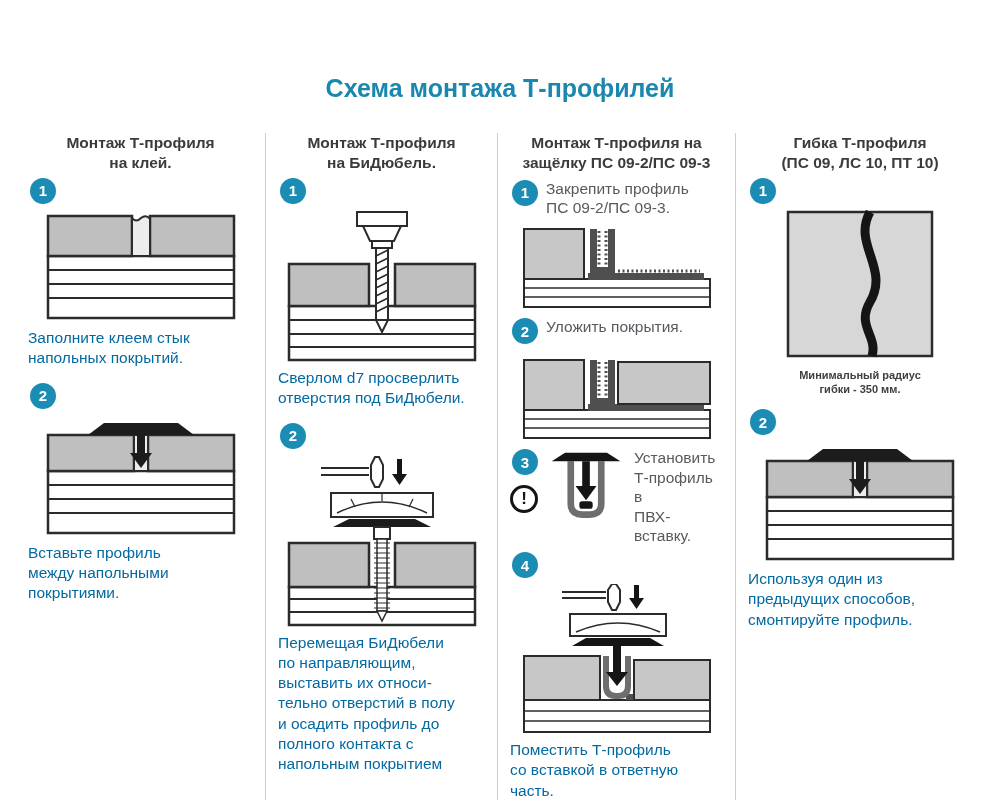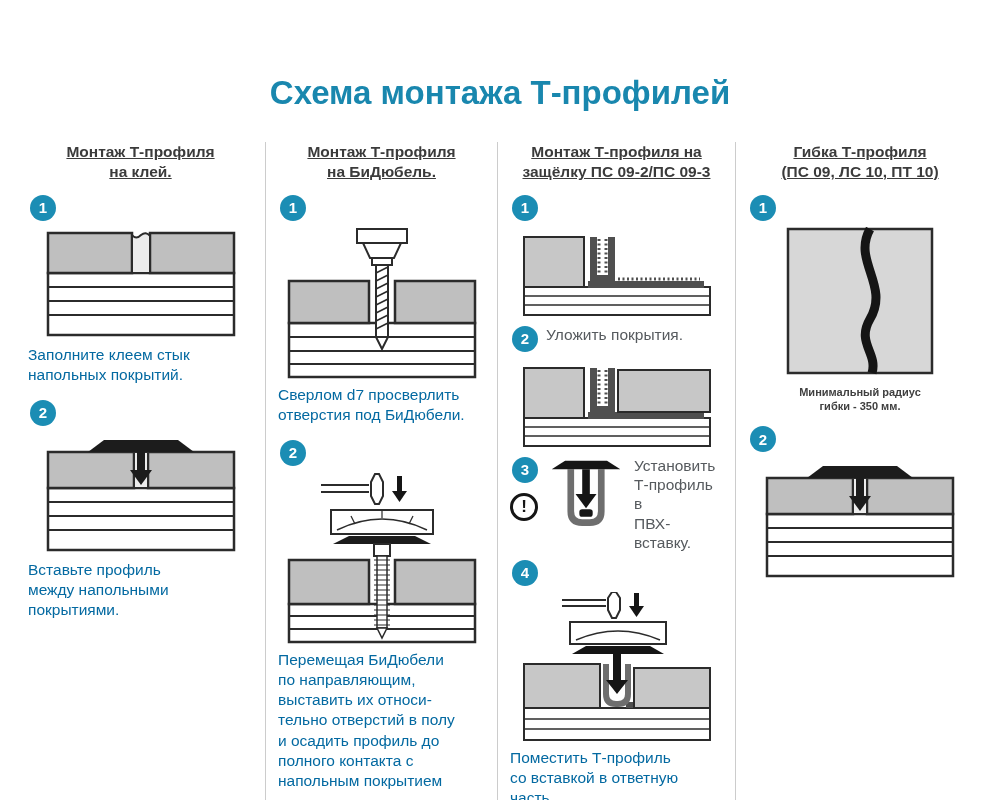--- a/index.html
+++ b/index.html
@@ -1,24 +1,24 @@
 <!DOCTYPE html>
 <html><head>
 <meta charset="utf-8">
 <style>
   html,body{margin:0;padding:0;background:#fff;}
   .page{width:1000px;height:800px;background:#fff;overflow:hidden;
         font-family:"Liberation Sans",sans-serif;color:#3b3b3b;}
-  .title{padding-top:74px;text-align:center;font-size:33px;font-weight:bold;color:#1987ae;}
+  .title{padding-top:74px;text-align:center;font-size:25px;font-weight:bold;color:#1987ae;}
   .cols{display:flex;margin-top:30px;padding:0 16px;align-items:stretch;}
   .col{box-sizing:border-box;padding:0 12px;}
   .col:not(:last-child){border-right:1px solid #ccc;}
   .col1{width:250px;} .col2{width:232px;} .col3{width:238px;} .col4{width:248px;}
   .col-header{font-weight:bold;font-size:15.5px;line-height:1.28;color:#3b3b3b;
-              text-align:center;white-space:pre-line;margin-bottom:8px;text-decoration:underline;}
+              text-align:center;white-space:pre-line;}
   .badge{display:inline-flex;width:26px;height:26px;border-radius:50%;background:#1b8db4;
          color:#fff;font-weight:bold;font-size:15px;align-items:center;justify-content:center;
          margin:5px 0 4px 2px;flex:0 0 26px;}
   .caption{font-size:15.5px;line-height:1.3;color:#0369a1;text-align:left;
            white-space:pre-line;margin:6px 0 10px;}
   .note-bold{font-size:11px;line-height:1.3;font-weight:bold;color:#404040;text-align:center;
              white-space:pre-line;margin:10px 0 8px;}
   .diagram{display:block;margin:2px auto;}
   .step-row{display:flex;gap:8px;align-items:flex-start;margin:2px 0;}
   .step-label{font-size:15.5px;line-height:1.25;color:#565a5e;white-space:pre-line;padding-top:4px;}
@@ -132,20 +132,22 @@
 полного контакта с
 напольным покрытием</div>
     </div>
 
     <div class="col col3">
       <div class="col-header">Монтаж Т-профиля на
 защёлку ПС 09-2/ПС 09-3</div>
 
       <div class="step-row">
         <span class="badge">1</span>
+        <div class="step-label">Закрепить профиль
+ПС 09-2/ПС 09-3.</div>
       </div>
       <svg class="diagram" viewBox="0 0 190 92" width="190" height="92">
         <rect x="2" y="60" width="186" height="28" fill="#fff" stroke="#2b2b2b" stroke-width="2"></rect>
         <line x1="2" y1="69" x2="188" y2="69" stroke="#2b2b2b" stroke-width="1.5"></line>
         <line x1="2" y1="78" x2="188" y2="78" stroke="#2b2b2b" stroke-width="1.5"></line>
         <rect x="2" y="10" width="60" height="50" fill="#c7c7c7" stroke="#2b2b2b" stroke-width="2"></rect>
         <g>
           <rect x="66" y="54" width="116" height="7" fill="#4f4f4f"></rect>
           <line x1="96" y1="52" x2="178" y2="52" stroke="#4f4f4f" stroke-width="3" stroke-dasharray="2 2.5"></line>
           <rect x="68" y="10" width="7" height="46" fill="#4f4f4f"></rect>
@@ -243,16 +245,19 @@
         <line x1="2" y1="70" x2="188" y2="70" stroke="#2b2b2b" stroke-width="2"></line>
         <line x1="2" y1="84" x2="188" y2="84" stroke="#2b2b2b" stroke-width="2"></line>
         <line x1="2" y1="98" x2="188" y2="98" stroke="#2b2b2b" stroke-width="2"></line>
         <rect x="2" y="20" width="86" height="36" fill="#bfbfbf" stroke="#2b2b2b" stroke-width="2.5"></rect>
         <rect x="102" y="20" width="86" height="36" fill="#bfbfbf" stroke="#2b2b2b" stroke-width="2.5"></rect>
         <rect x="88" y="20" width="14" height="36" fill="#ececec" stroke="#2b2b2b" stroke-width="2"></rect>
         <polygon points="42,20 58,8 132,8 148,20" fill="#1c1c1c"></polygon>
         <rect x="91" y="20" width="8" height="20" fill="#1c1c1c"></rect>
         <polygon points="84,38 106,38 95,53" fill="#1c1c1c"></polygon>
       </svg>
+      <div class="caption">Используя один из
+предыдущих способов,
+смонтируйте профиль.</div>
     </div>
 
   </div>
 </div>
 
 </body></html>

